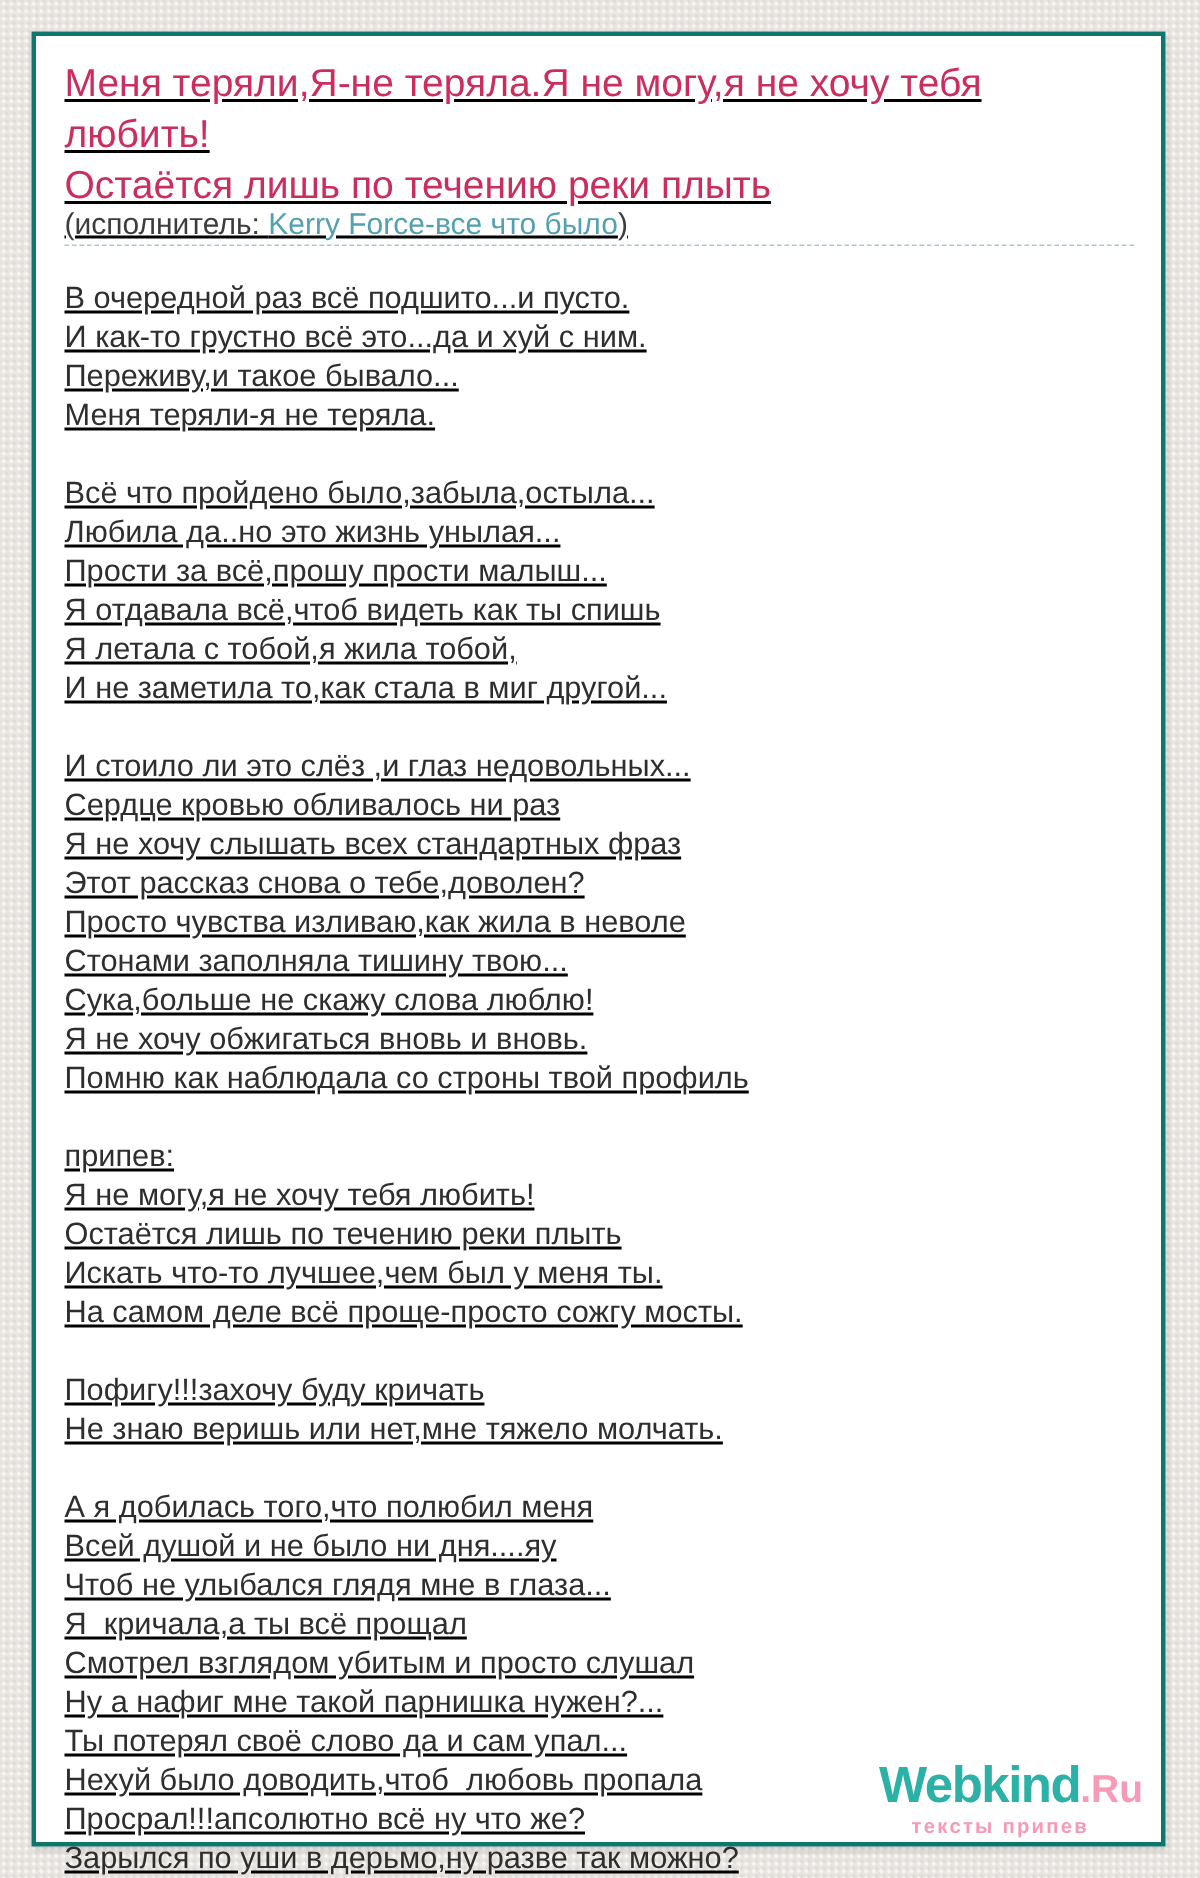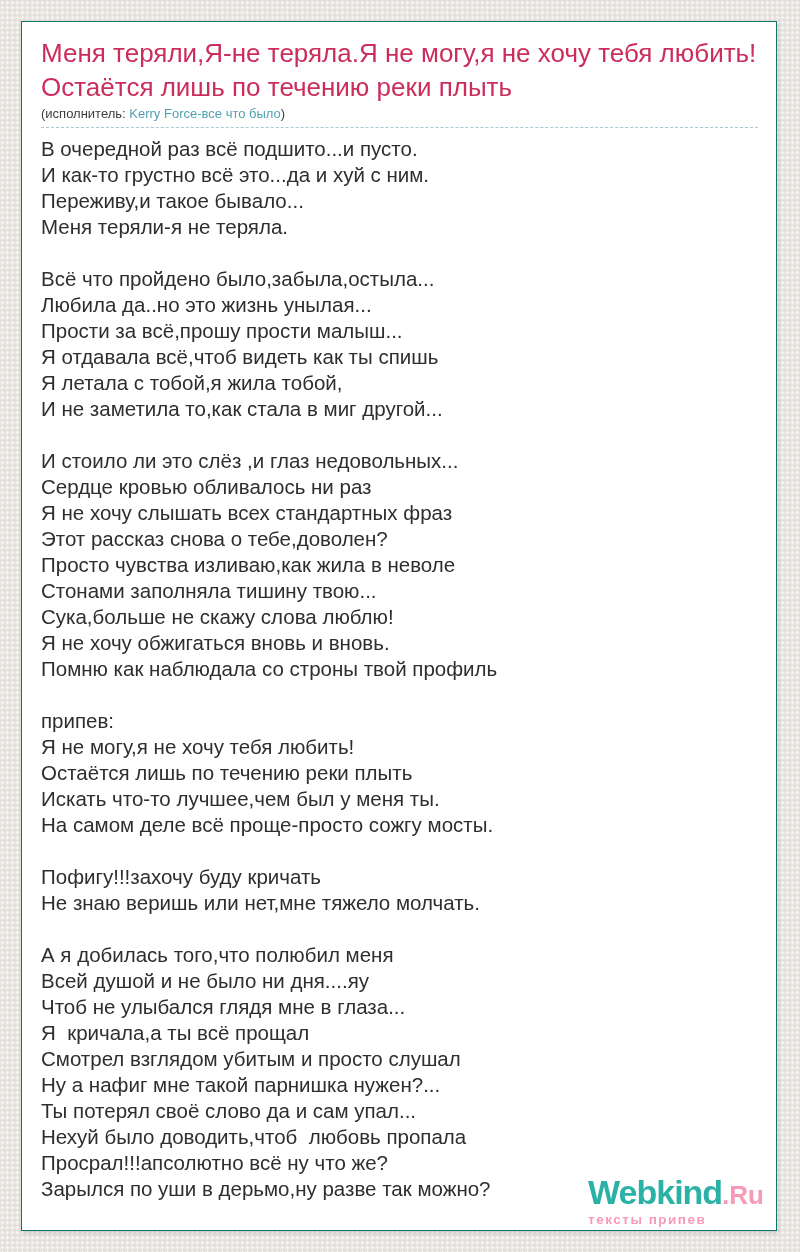--- a/index.html
+++ b/index.html
@@ -19,60 +19,62 @@
     background-position: 0 0, 2px 3px;
     position: relative;
   }
   .card {
     position: absolute;
     left: 21px;
     top: 21px;
     width: 756px;
     height: 1210px;
     background: #ffffff;
-    border: 1px solid #0f766e;
+    border: 3px solid #0f766e;
     box-shadow: 1px 2px 4px rgba(0,0,0,0.15);
     box-sizing: border-box;
+    text-decoration: underline;
   }
   .content {
     padding: 14px 18px 0 19px;
   }
   h1.title {
     margin: 0;
     font-size: 26px;
     font-weight: normal;
     line-height: 34px;
     color: #cb2d5d;
     white-space: pre-line;
     letter-spacing: 0;
   }
   .artist-row {
     margin-top: 0;
-    font-size: 13px;
+    font-size: 20px;
     line-height: 20px;
     color: #3c3c3c;
     border-bottom: 1px dashed #a9c6d3;
     padding-bottom: 3px;
   }
   .artist-link {
     color: #52a1b1;
     text-decoration: none;
     cursor: pointer;
   }
   .lyrics {
-    margin-top: 8px;
+    margin-top: 22px;
     font-size: 20.5px;
     line-height: 26px;
     color: #2e2e2e;
     white-space: pre-wrap;
   }
   .logo {
     position: absolute;
     right: 12px;
     bottom: 4px;
+    text-align: right;
     cursor: pointer;
     line-height: 36px;
   }
   .logo-main {
     font-size: 34px;
     font-weight: bold;
     color: #2bb1a5;
     letter-spacing: -1px;
   }
   .logo-ru {

